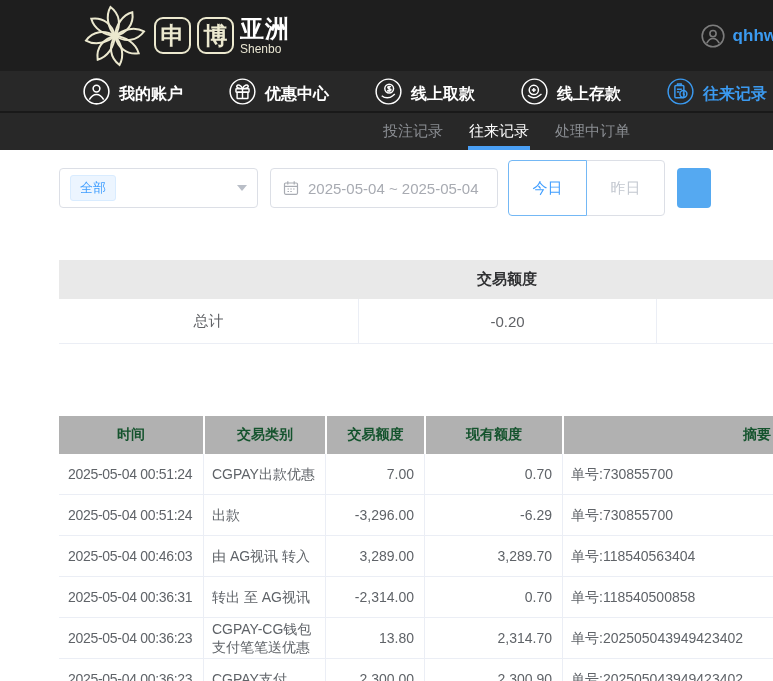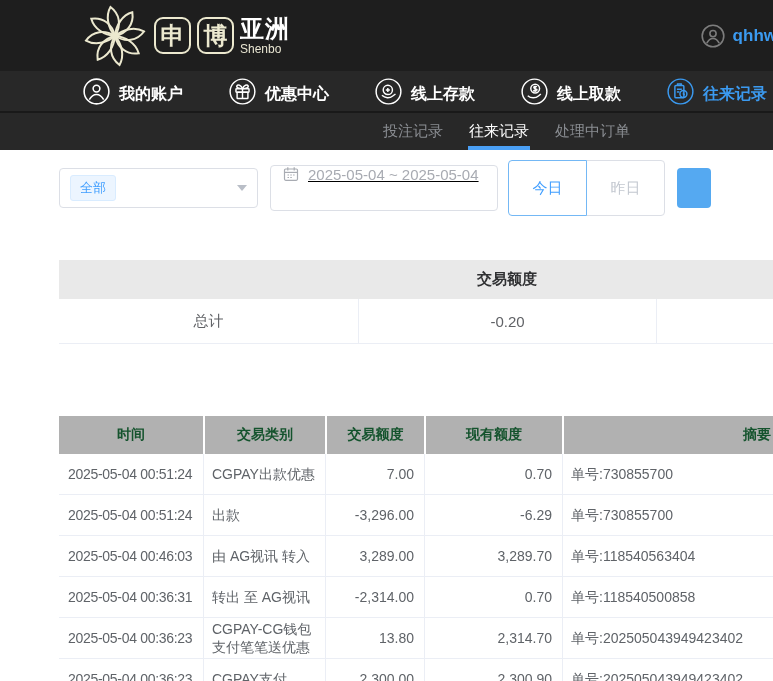--- a/index.html
+++ b/index.html
@@ -30,22 +30,22 @@
   .sub-item { display:flex; align-items:center; color:#8a8d92; font-size:15px; position:relative; cursor:pointer; white-space:nowrap; }
   .sub-item.active { color:#fff; }
   .sub-item.active .bar { position:absolute; left:-1px; right:-1px; bottom:0; height:4px; background:#4a9ff5; }
 
   
   .filter-row { display:flex; align-items:center; margin:10px 0 0 59px; }
   .select-box { width:199px; height:40px; border:1px solid #dcdfe6; border-radius:4px; background:#fff;
                 display:flex; align-items:center; padding:0 10px; cursor:pointer; }
   .tag { background:#ecf5ff; border:1px solid #d9ecff; border-radius:3px; color:#409eff; font-size:13px; padding:3px 9px; }
   .caret { margin-left:auto; width:0; height:0; border-left:5px solid transparent; border-right:5px solid transparent; border-top:6px solid #b9bec7; }
-  .date-box { width:228px; height:46px; border:1px solid #dcdfe6; border-radius:4px; background:#fff; margin-left:12px;
-              display:flex; align-items:flex-start; gap:9px; padding:0 12px; cursor:pointer;text-decoration:underline; }
+  .date-box { width:228px; height:40px; border:1px solid #dcdfe6; border-radius:4px; background:#fff; margin-left:12px;
+              display:flex; align-items:center; gap:9px; padding:0 12px; cursor:pointer; }
   .date-box svg { width:16px; height:16px; flex:none; }
   .date-text { color:#a8abb2; font-size:15px; white-space:nowrap; }
   .btn-group { display:flex; margin-left:10px; }
   .qbtn { width:79px; height:56px; background:#fff; border:1px solid #dcdfe6; color:#c3c8d0; font-size:15px;
           display:flex; align-items:center; justify-content:center; cursor:pointer; margin-left:-1px; }
   .qbtn:first-child { border-radius:4px 0 0 4px; margin-left:0; }
   .qbtn:last-child { border-radius:0 4px 4px 0; }
   .qbtn.active { border-color:#74b8f5; color:#409eff; z-index:1; }
   .search-btn { width:34px; height:40px; background:#55a9f1; border:none; border-radius:4px; margin-left:12px; cursor:pointer; }
 
@@ -122,34 +122,34 @@
       <rect x="7.2" y="12.6" width="9.6" height="5.6" rx="0.5"></rect>
       <line x1="12" y1="9.6" x2="12" y2="18.2"></line>
       <path d="M12 9.4 c-1.2-3.2-4.2-4-5-2.4 c-.7 1.5 1.8 2.4 5 2.4 Z"></path>
       <path d="M12 9.4 c1.2-3.2 4.2-4 5-2.4 c.7 1.5-1.8 2.4-5 2.4 Z"></path>
     </svg>
     <span>优惠中心</span>
   </div>
   <div class="nav-item">
     <svg viewBox="0 0 24 24" fill="none" stroke="#fff" stroke-width="1.3">
       <circle cx="12" cy="12" r="11"></circle>
+      <circle cx="12.6" cy="9.4" r="3.9"></circle>
+      <path d="M14.2 7.9 c-1.8-1.1-3.6.2-2.4 1.2 c1 .8 3 .4 2.2 1.9 c-.7 1.2-2.6.6-3.2 0 M12.6 6.8 v5.2"></path>
+      <path d="M6 15.8 c2.8 2.4 7 2.4 9.8 0 l1.8-1.6"></path>
+    </svg>
+    <span>线上取款</span>
+  </div>
+  <div class="nav-item">
+    <svg viewBox="0 0 24 24" fill="none" stroke="#fff" stroke-width="1.3">
+      <circle cx="12" cy="12" r="11"></circle>
       <circle cx="11.4" cy="10.6" r="4.1"></circle>
       <path d="M9.6 10.6 h3.6 M11.4 8.8 v3.6"></path>
       <path d="M6.2 15.4 c2.6 2.6 6.8 2.8 9.6.6 l2.4-1.8"></path>
     </svg>
     <span>线上存款</span>
-  </div>
-  <div class="nav-item">
-    <svg viewBox="0 0 24 24" fill="none" stroke="#fff" stroke-width="1.3">
-      <circle cx="12" cy="12" r="11"></circle>
-      <circle cx="12.6" cy="9.4" r="3.9"></circle>
-      <path d="M14.2 7.9 c-1.8-1.1-3.6.2-2.4 1.2 c1 .8 3 .4 2.2 1.9 c-.7 1.2-2.6.6-3.2 0 M12.6 6.8 v5.2"></path>
-      <path d="M6 15.8 c2.8 2.4 7 2.4 9.8 0 l1.8-1.6"></path>
-    </svg>
-    <span>线上取款</span>
   </div>
   <div class="nav-item active">
     <svg viewBox="0 0 24 24" fill="none" stroke="#3b9af0" stroke-width="1.3">
       <circle cx="12" cy="12" r="11"></circle>
       <rect x="7" y="6.6" width="8" height="11" rx="1"></rect>
       <path d="M9.4 6.6 v-1.2 h3.2 v1.2"></path>
       <line x1="8.8" y1="10" x2="13.2" y2="10"></line>
       <line x1="8.8" y1="12.4" x2="11" y2="12.4"></line>
       <circle cx="14.6" cy="14.2" r="3.1"></circle>
       <path d="M14.6 12.9 v1.4 l1.1.8"></path>

